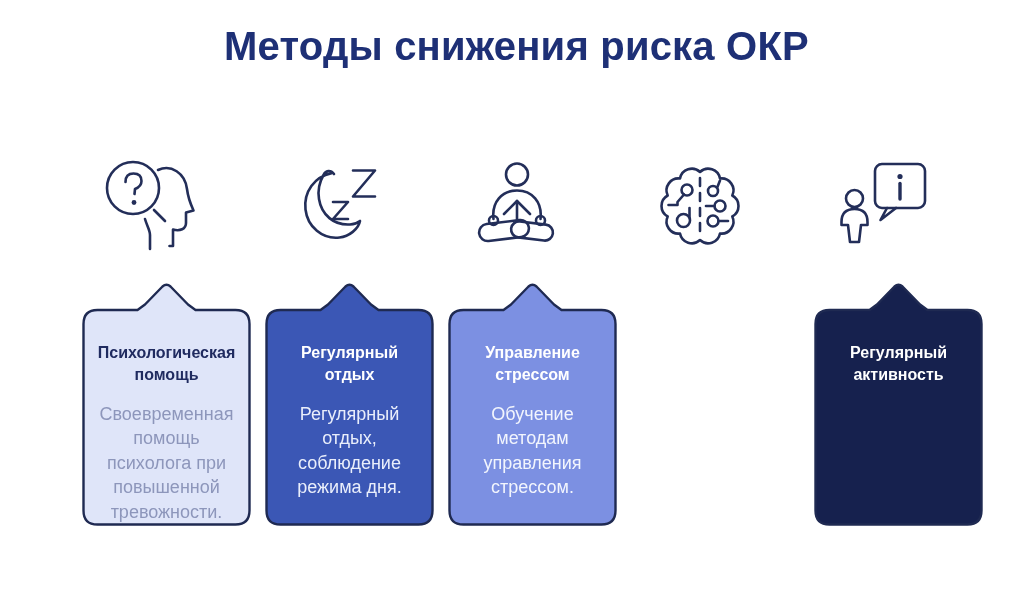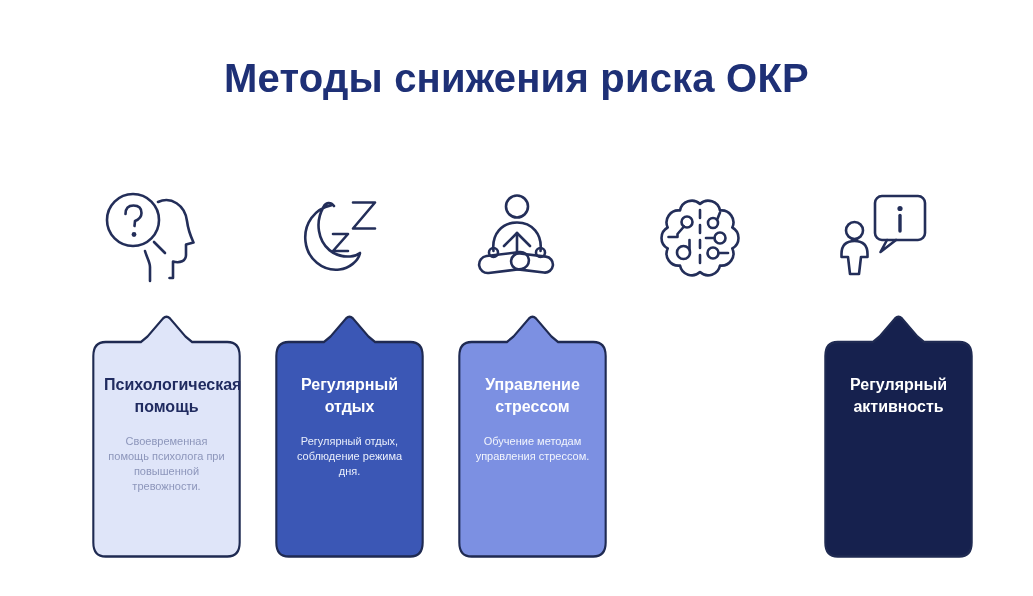--- a/index.html
+++ b/index.html
@@ -4,21 +4,21 @@
 <style>
   * { margin: 0; padding: 0; box-sizing: border-box; }
   html, body {
     width: 1033px; height: 596px;
     background: var(--page-bg, #ffffff);
     font-family: "Liberation Sans", "DejaVu Sans", sans-serif;
     overflow: hidden;
   }
   .page { width: 1033px; height: 596px; position: relative; }
   .page-title {
-    margin-top: 56px;
+    margin-top: 24px;
     text-align: center;
     font-size: 40px;
     font-weight: 700;
     letter-spacing: 0.2px;
     color: var(--title-color, #1e3076);
   }
   .columns {
     display: flex;
     justify-content: center;
     gap: 14px;
@@ -38,21 +38,21 @@
     width: 100px; height: 100px;
     stroke: var(--icon-color, #232e59);
     fill: none;
     stroke-width: 2.6;
     stroke-linecap: round;
     stroke-linejoin: round;
   }
   .icon-wrap svg .fill { fill: var(--icon-color, #232e59); stroke: none; }
   .card {
     position: relative;
-    width: 149px;
+    width: 169px;
     height: 244px;
     margin-top: 25px;
     margin-left: 32px;
   }
   .card-shape {
     position: absolute;
     inset: 0;
     width: 100%;
     height: 100%;
   }
@@ -71,21 +71,21 @@
   }
   .card-title {
     font-size: 16px;
     font-weight: 700;
     line-height: 1.4;
     white-space: pre-line;
     color: var(--card-title-color);
   }
   .card-desc {
     margin-top: 15px;
-    font-size: 11px;
+    font-size: 18px;
     line-height: 1.36;
     color: var(--card-desc-color);
   }
 </style>
 </head>
 <body>
 
 <div class="page">
 
   <h1 class="page-title">Методы снижения риска ОКР</h1>

